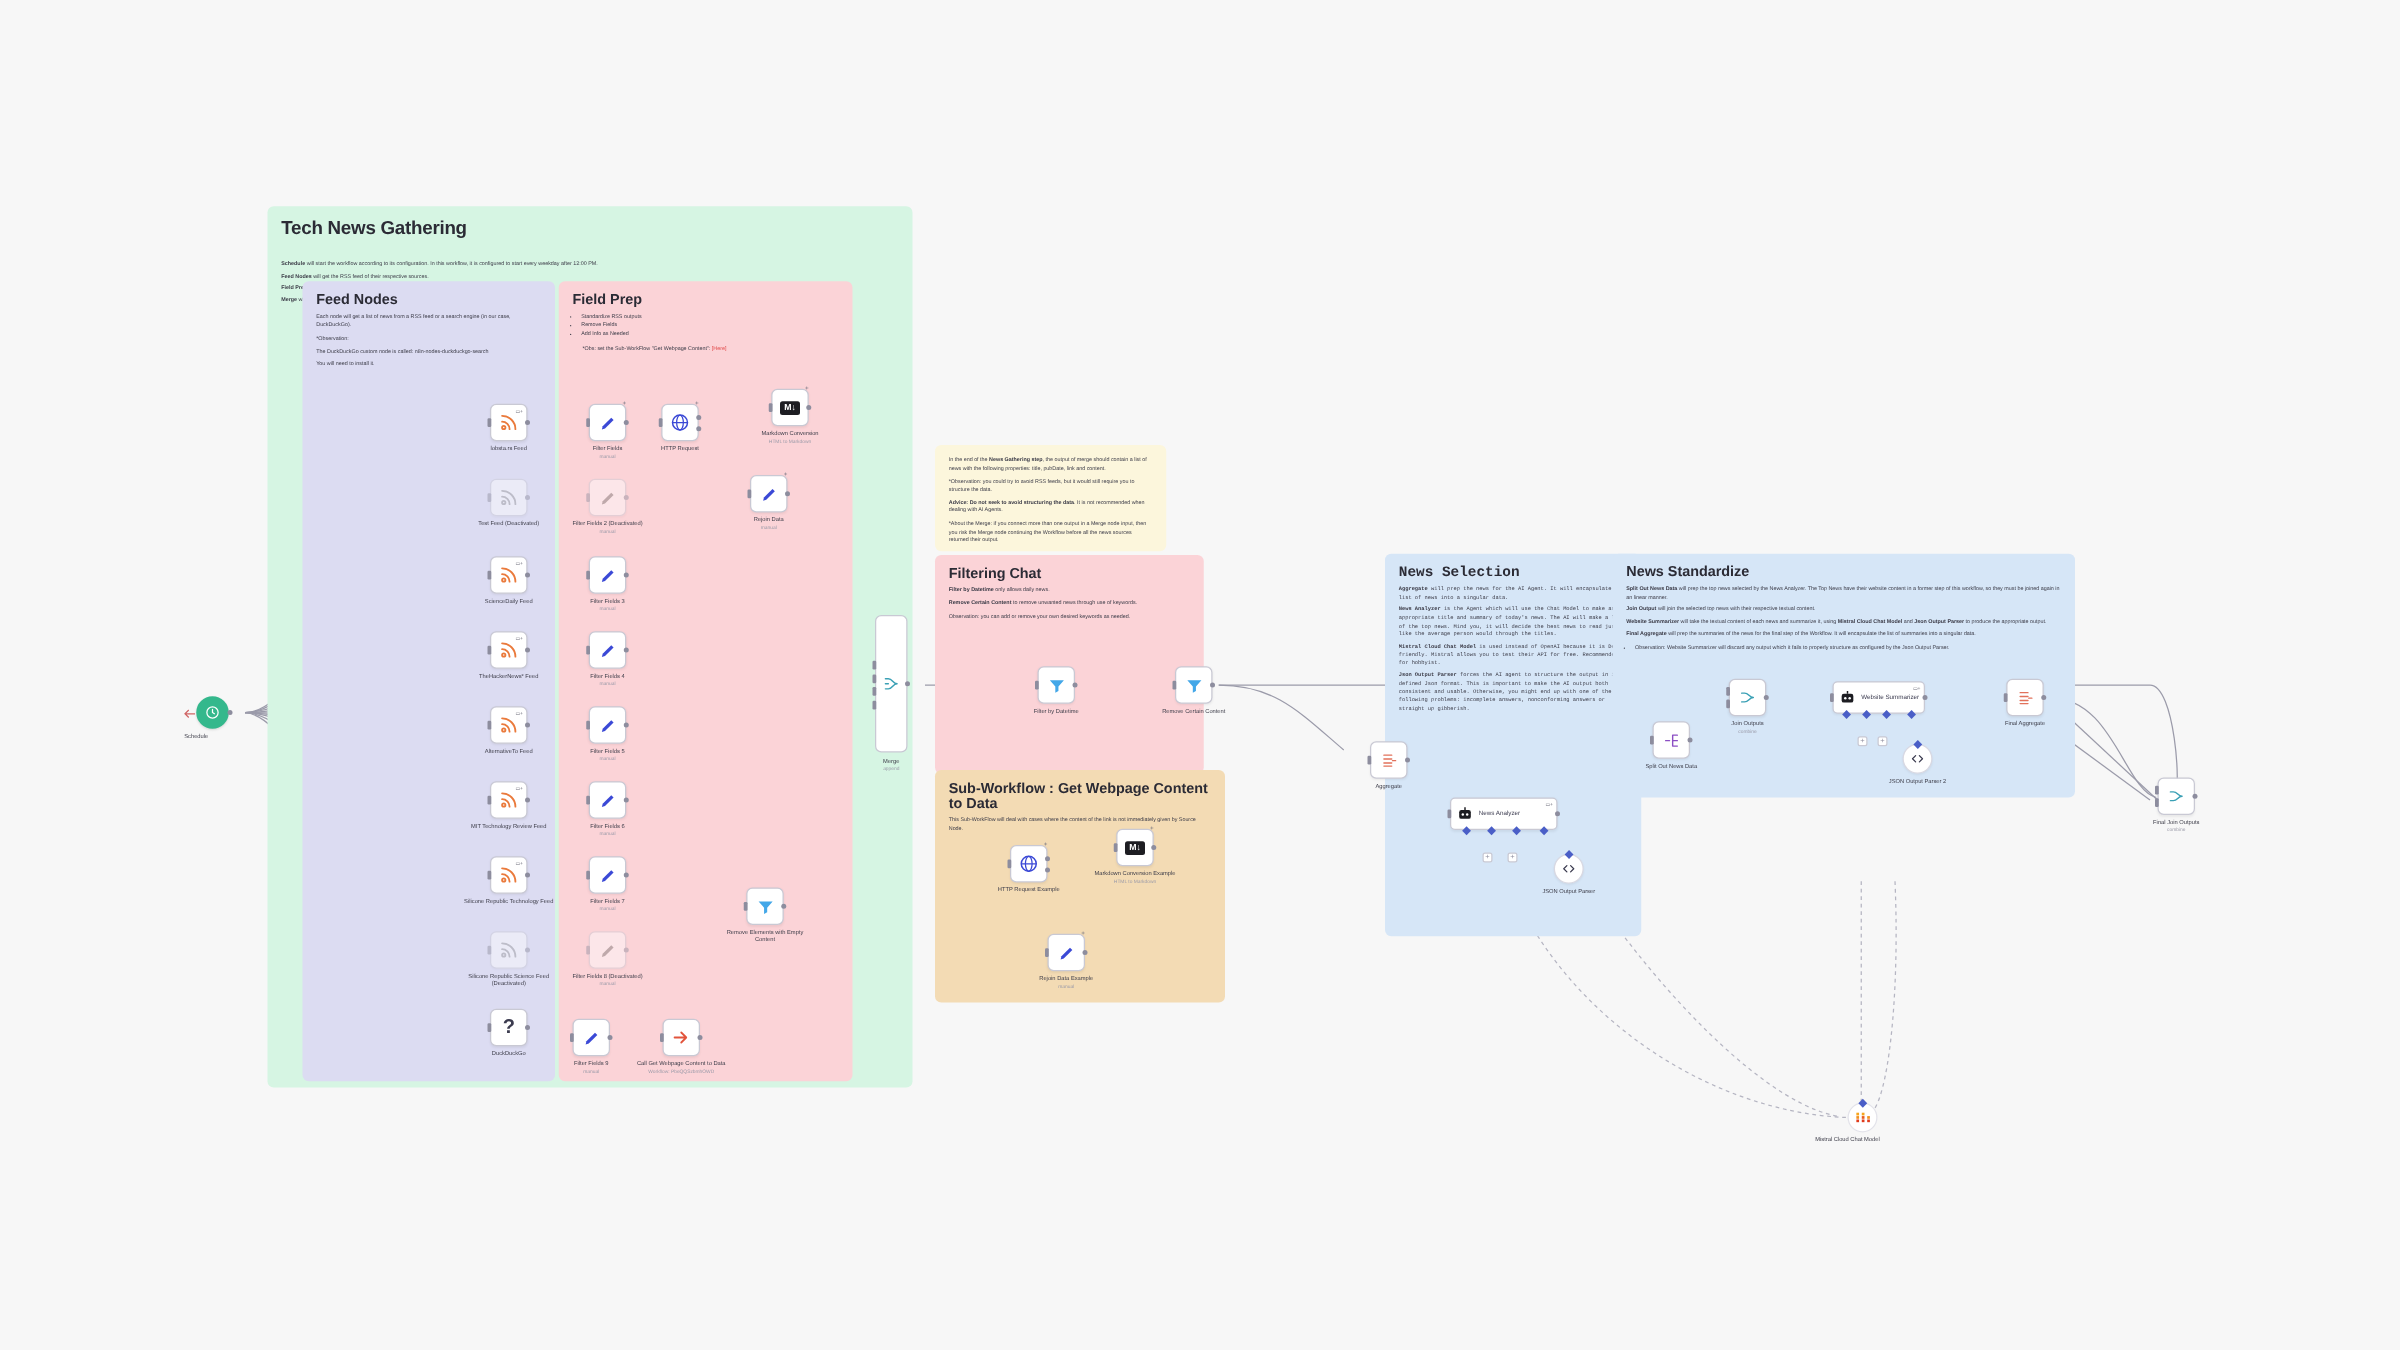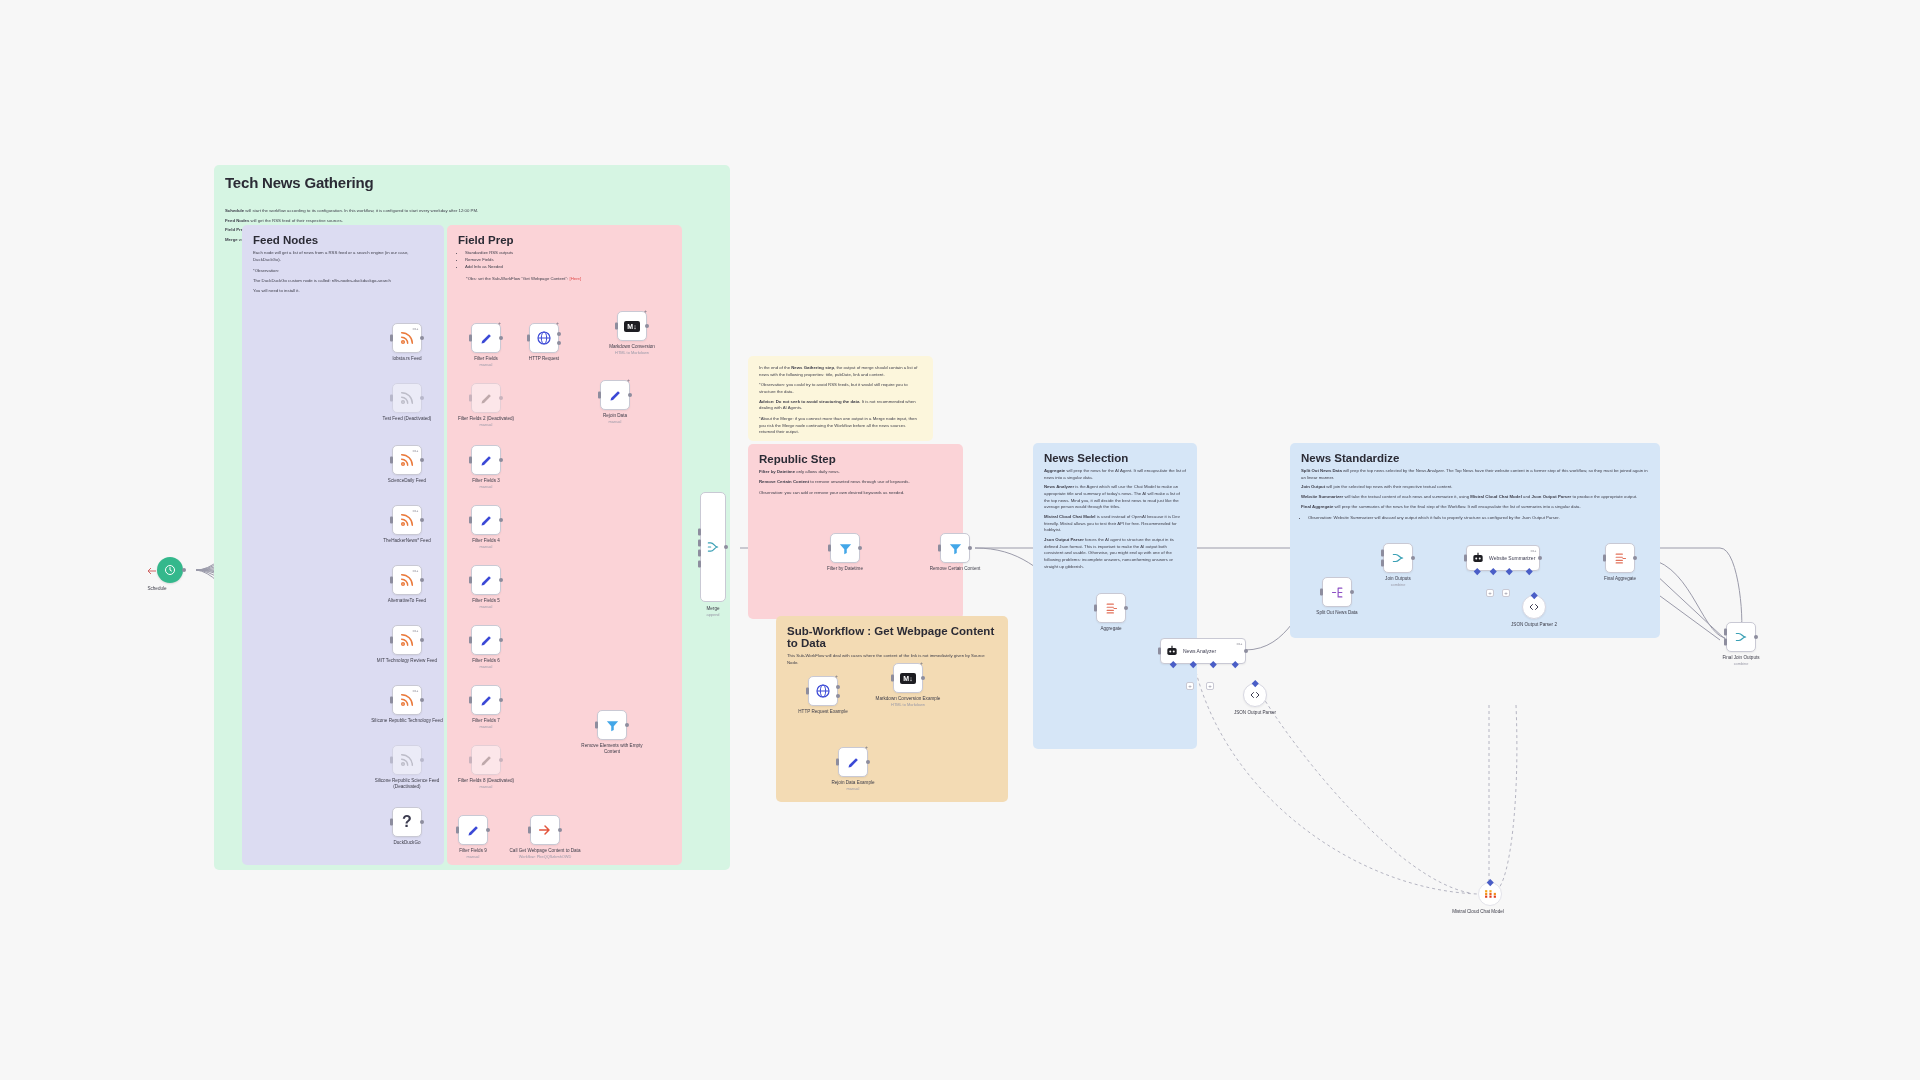--- a/index.html
+++ b/index.html
@@ -21,21 +21,21 @@
   .sticky p b { font-weight:700; }
   .sticky ul { margin:0 0 3px 7px; }
   .sticky li { font-size:4.3px; line-height:1.6; color:#3c3c48; }
   .lnk { color:#e24c4c; }
 
   .sn-main  { background:#d6f5e3; }
   .sn-feed  { background:#dcdcf2; }
   .sn-field { background:#fbd3d7; }
   .sn-yellow{ background:#fcf6dc; }
   .sn-filter{ background:#fbd3d7; }
-  .sn-sub   { background:#f3dbb4;margin-left:28px; }
+  .sn-sub   { background:#f3dbb4; }
   .sn-sel   { background:#d6e6f7; }
   .sn-summ  { background:#d6e6f7; }
 
   
   .node { position:absolute; }
   .nbox {
     width:30px; height:30px; background:#fff; border:1px solid #c9c9d4;
     border-radius:5px; display:flex; align-items:center; justify-content:center;
     box-shadow:0 1px 2px rgba(0,0,0,.06); position:relative;
   }
@@ -181,32 +181,32 @@
   </div>
 
   <div class="sticky sn-yellow" style="left:748px; top:356px; width:185px; height:85px;">
     <p><span>In the end of the </span><b>News Gathering step</b><span>, the output of merge should contain a list of news with the following properties: title, pubDate, link and content.</span></p>
     <p style="margin-top:4px">*Observation: you could try to avoid RSS feeds, but it would still require you to structure the data.</p>
     <p><b>Advice: Do not seek to avoid structuring the data</b><span>. It is not recommended when dealing with AI Agents.</span></p>
     <p style="margin-top:4px">*About the Merge: if you connect more than one output in a Merge node input, then you risk the Merge node continuing the Workflow before all the news sources returned their output.</p>
   </div>
 
   <div class="sticky sn-filter" style="left:748px; top:444px; width:215px; height:175px;">
-    <h3>Republic Step</h3>
+    <h3>Filtering Chat</h3>
     <p><b>Filter by Datetime</b><span> only allows daily news.</span></p>
     <p><b>Remove Certain Content</b><span> to remove unwanted news through use of keywords.</span></p>
     <p style="margin-top:5px">Observation: you can add or remove your own desired keywords as needed.</p>
   </div>
 
   <div class="sticky sn-sub" style="left:748px; top:616px; width:232px; height:186px;">
     <h3>Sub-Workflow : Get Webpage Content to Data</h3>
     <p>This Sub-WorkFlow will deal with cases where the content of the link is not immediately given by Source Node.</p>
   </div>
 
-  <div class="sticky sn-sel" style="left:1033px; top:443px; width:164px; height:306px;">
+  <div class="sticky sn-sel" style="left:1108px; top:443px; width:205px; height:306px;font-family:Liberation Mono, monospace;">
     <h3>News Selection</h3>
     <p><b>Aggregate</b><span> will prep the news for the AI Agent. It will encapsulate the list of news into a singular data.</span></p>
     <p><b>News Analyzer</b><span> is the Agent which will use the Chat Model to make an appropriate title and summary of today's news. The AI will make a list of the top news. Mind you, it will decide the best news to read just like the average person would through the titles.</span></p>
     <p><b>Mistral Cloud Chat Model</b><span> is used instead of OpenAI because it is Dev friendly. Mistral allows you to test their API for free. Recommended for hobbyist.</span></p>
     <p><b>Json Output Parser</b><span> forces the AI agent to structure the output in its defined Json format. This is important to make the AI output both consistent and usable. Otherwise, you might end up with one of the following problems: incomplete answers, nonconforming answers or straight up gibberish.</span></p>
   </div>
 
   <div class="sticky sn-summ" style="left:1290px; top:443px; width:370px; height:195px;">
     <h3>News Standardize</h3>
     <p><b>Split Out News Data</b><span> will prep the top news selected by the News Analyzer. The Top News have their website content in a former step of this workflow, so they must be joined again in an linear manner.</span></p>

